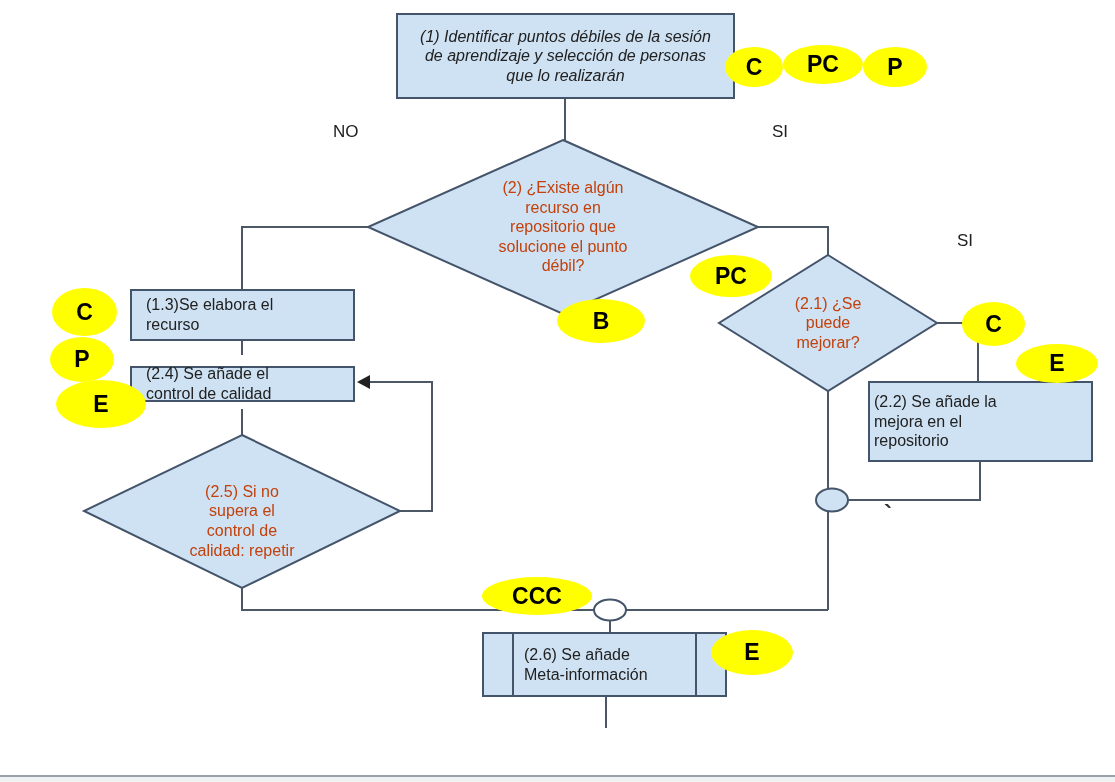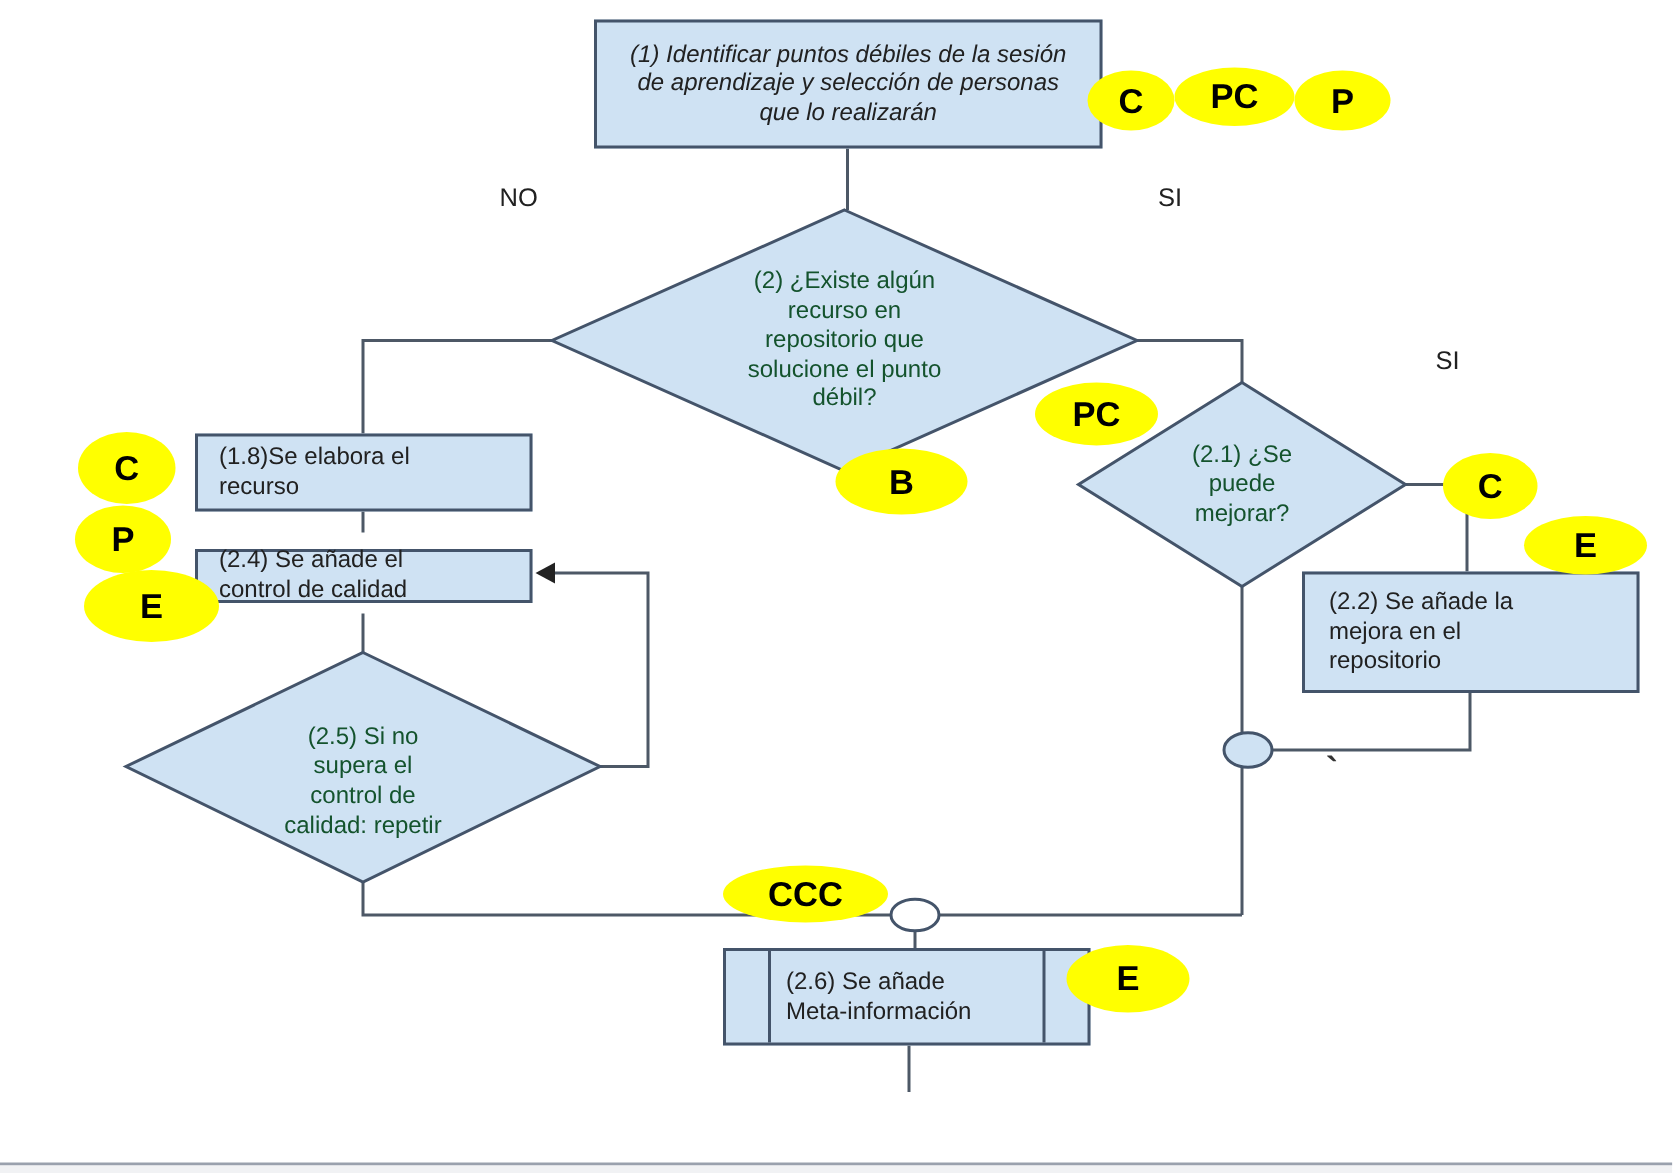--- a/index.html
+++ b/index.html
@@ -37,21 +37,21 @@
   }
   
   .dtext {
     position: absolute;
     display: flex;
     align-items: center;
     justify-content: center;
     text-align: center;
     font-size: 16px;
     line-height: 1.22;
-    color: #14532d;
+    color: #c2410c;
   }
   .dtext span { display: inline-block; }
   
   .badge {
     position: absolute;
     background: #ffff00;
     border-radius: 50%;
     display: flex;
     align-items: center;
     justify-content: center;
@@ -112,28 +112,28 @@
     <polygon points="828,255 937,323 828,391 719,323" fill="#cfe2f3" stroke="#44546a" stroke-width="2"></polygon>
     <ellipse cx="832" cy="500" rx="16" ry="11.5" fill="#cfe2f3" stroke="#44546a" stroke-width="2"></ellipse>
     <ellipse cx="610" cy="610" rx="16" ry="10.5" fill="#ffffff" stroke="#44546a" stroke-width="2"></ellipse>
   </svg>
 
   <div class="box centered" style="left:396px; top:13px; width:339px; height:86px; padding:0 18px;">
     <span>(1) Identificar puntos débiles de la sesión de aprendizaje y selección de personas que lo realizarán</span>
   </div>
 
   <div class="box" style="left:130px; top:289px; width:225px; height:52px; padding-left:14px;">
-    <span style="width:175px;">(1.8)Se elabora el recurso</span>
+    <span style="width:175px;">(1.3)Se elabora el recurso</span>
   </div>
 
   <div class="box" style="left:130px; top:366px; width:225px; height:36px; padding-left:14px;">
     <span style="width:170px;">(2.4) Se añade el control de calidad</span>
   </div>
 
-  <div class="box" style="left:868px; top:381px; width:225px; height:81px; padding-left:16px;">
+  <div class="box" style="left:868px; top:381px; width:225px; height:81px; padding-left:4px;">
     <span style="width:155px;">(2.2) Se añade la mejora en el repositorio</span>
   </div>
 
   <div class="box" style="left:482px; top:632px; width:245px; height:65px; padding-left:40px;">
     <span class="inner-rule" style="left:28px;"></span>
     <span class="inner-rule" style="right:28px;"></span>
     <span style="width:150px;">(2.6) Se añade Meta-información</span>
   </div>
 
 

